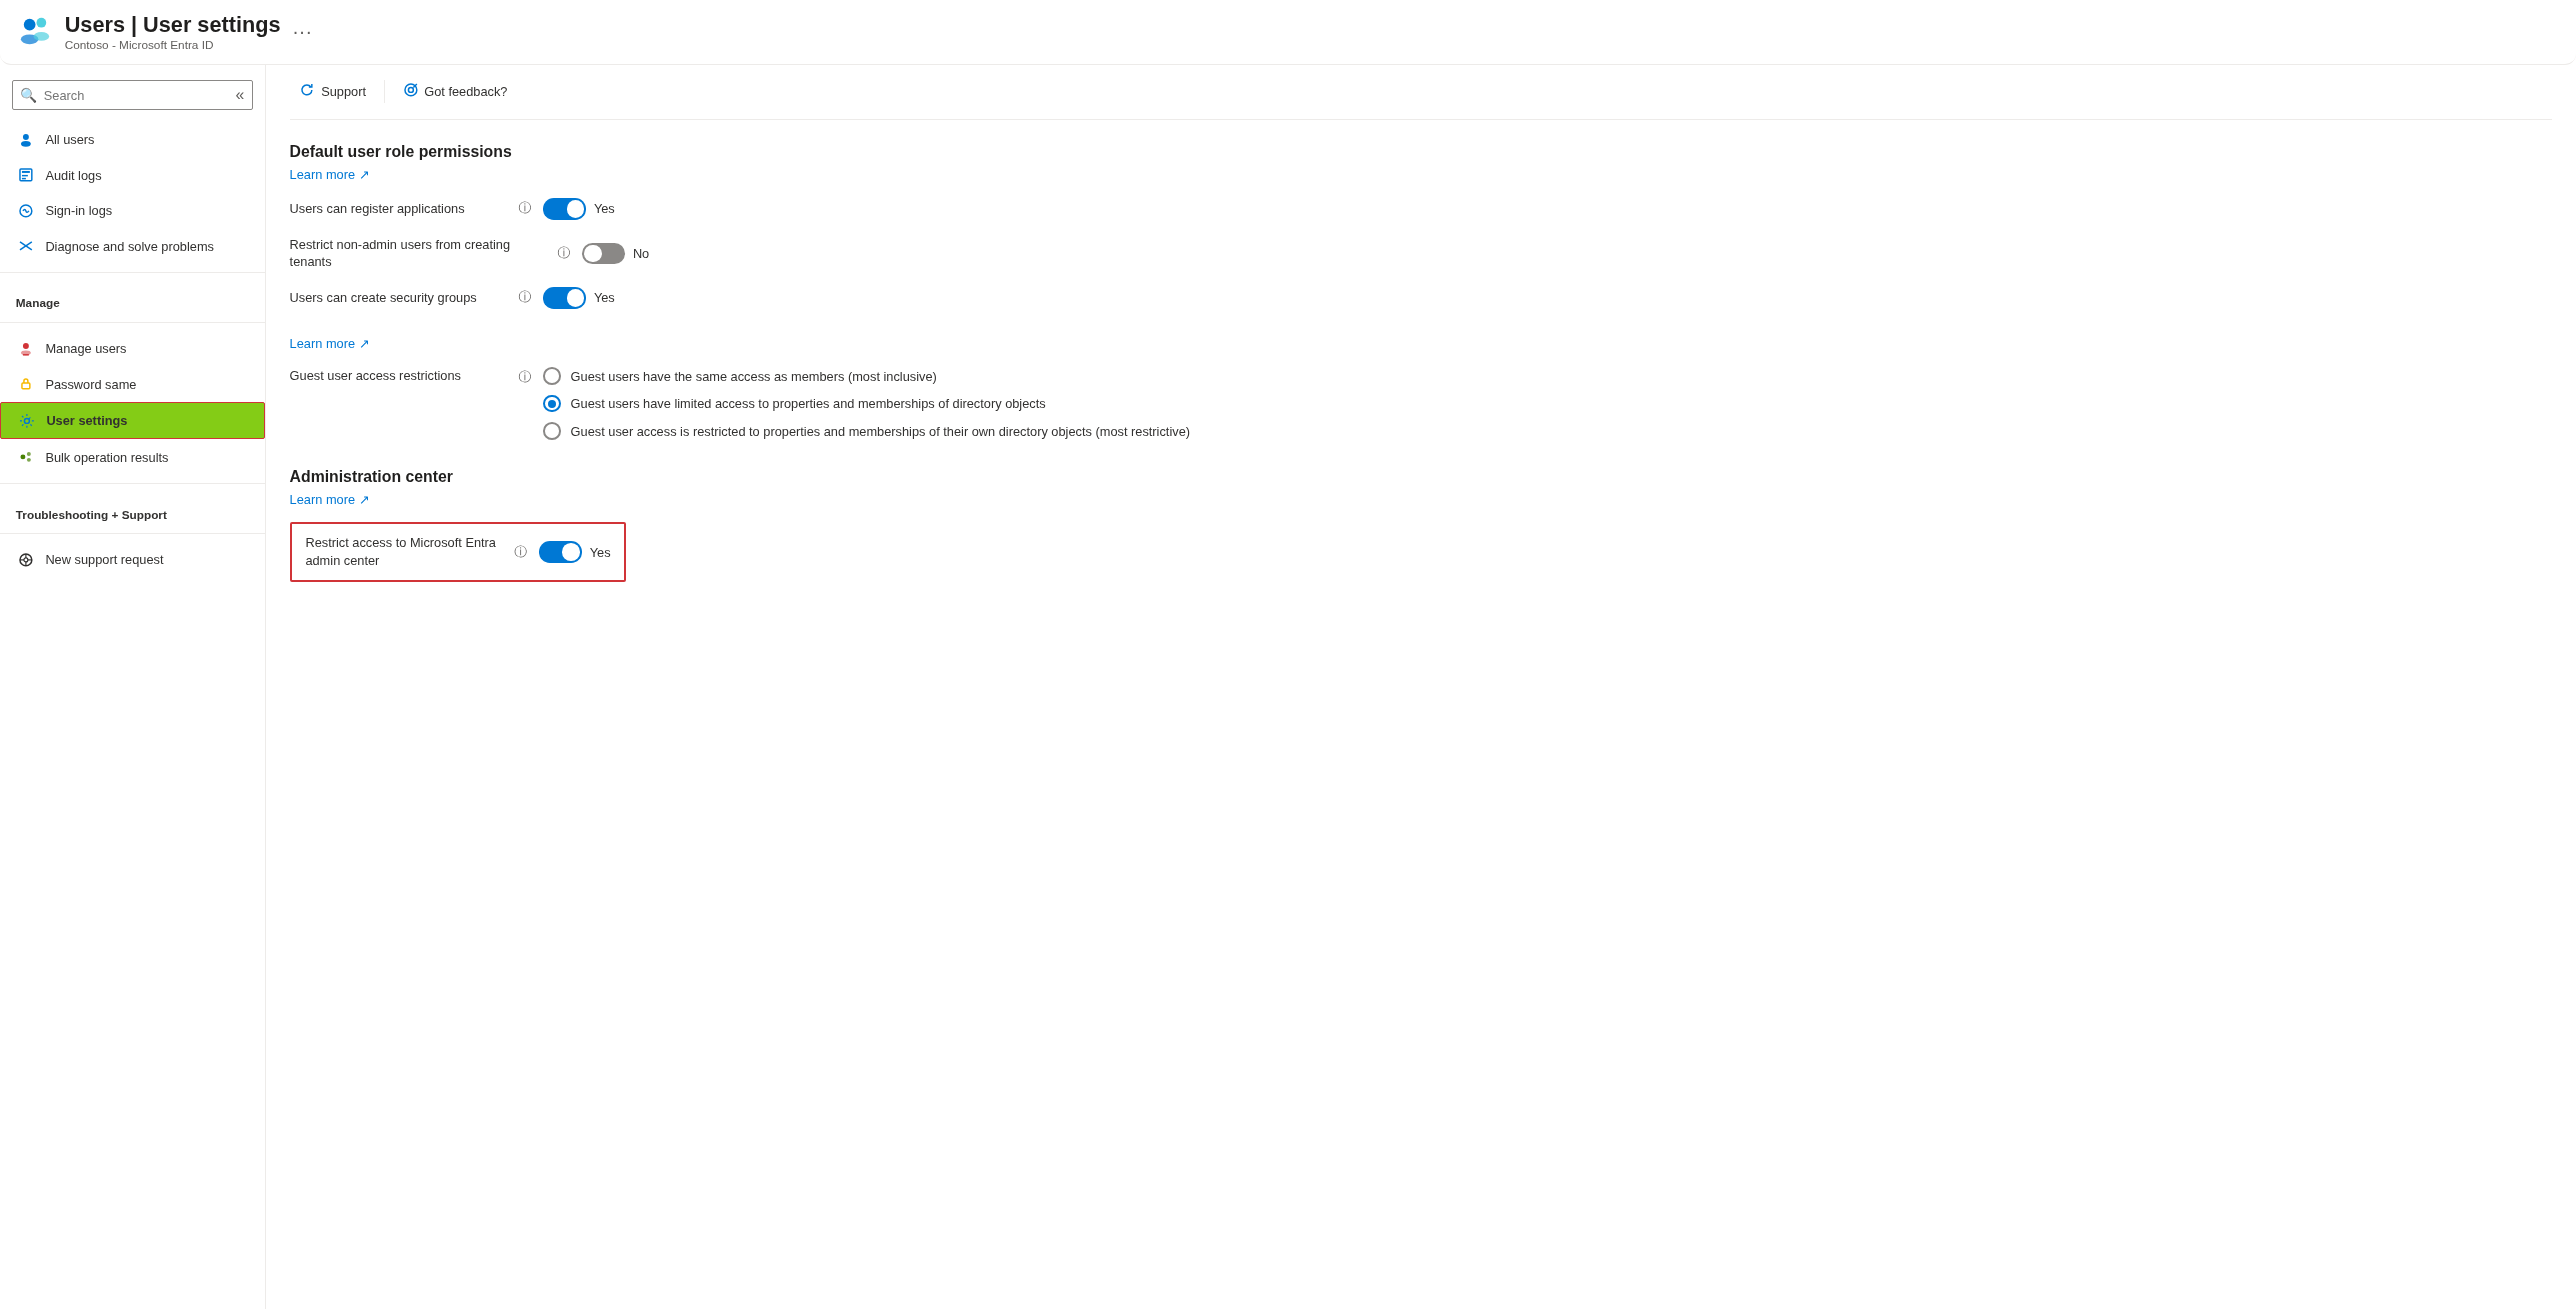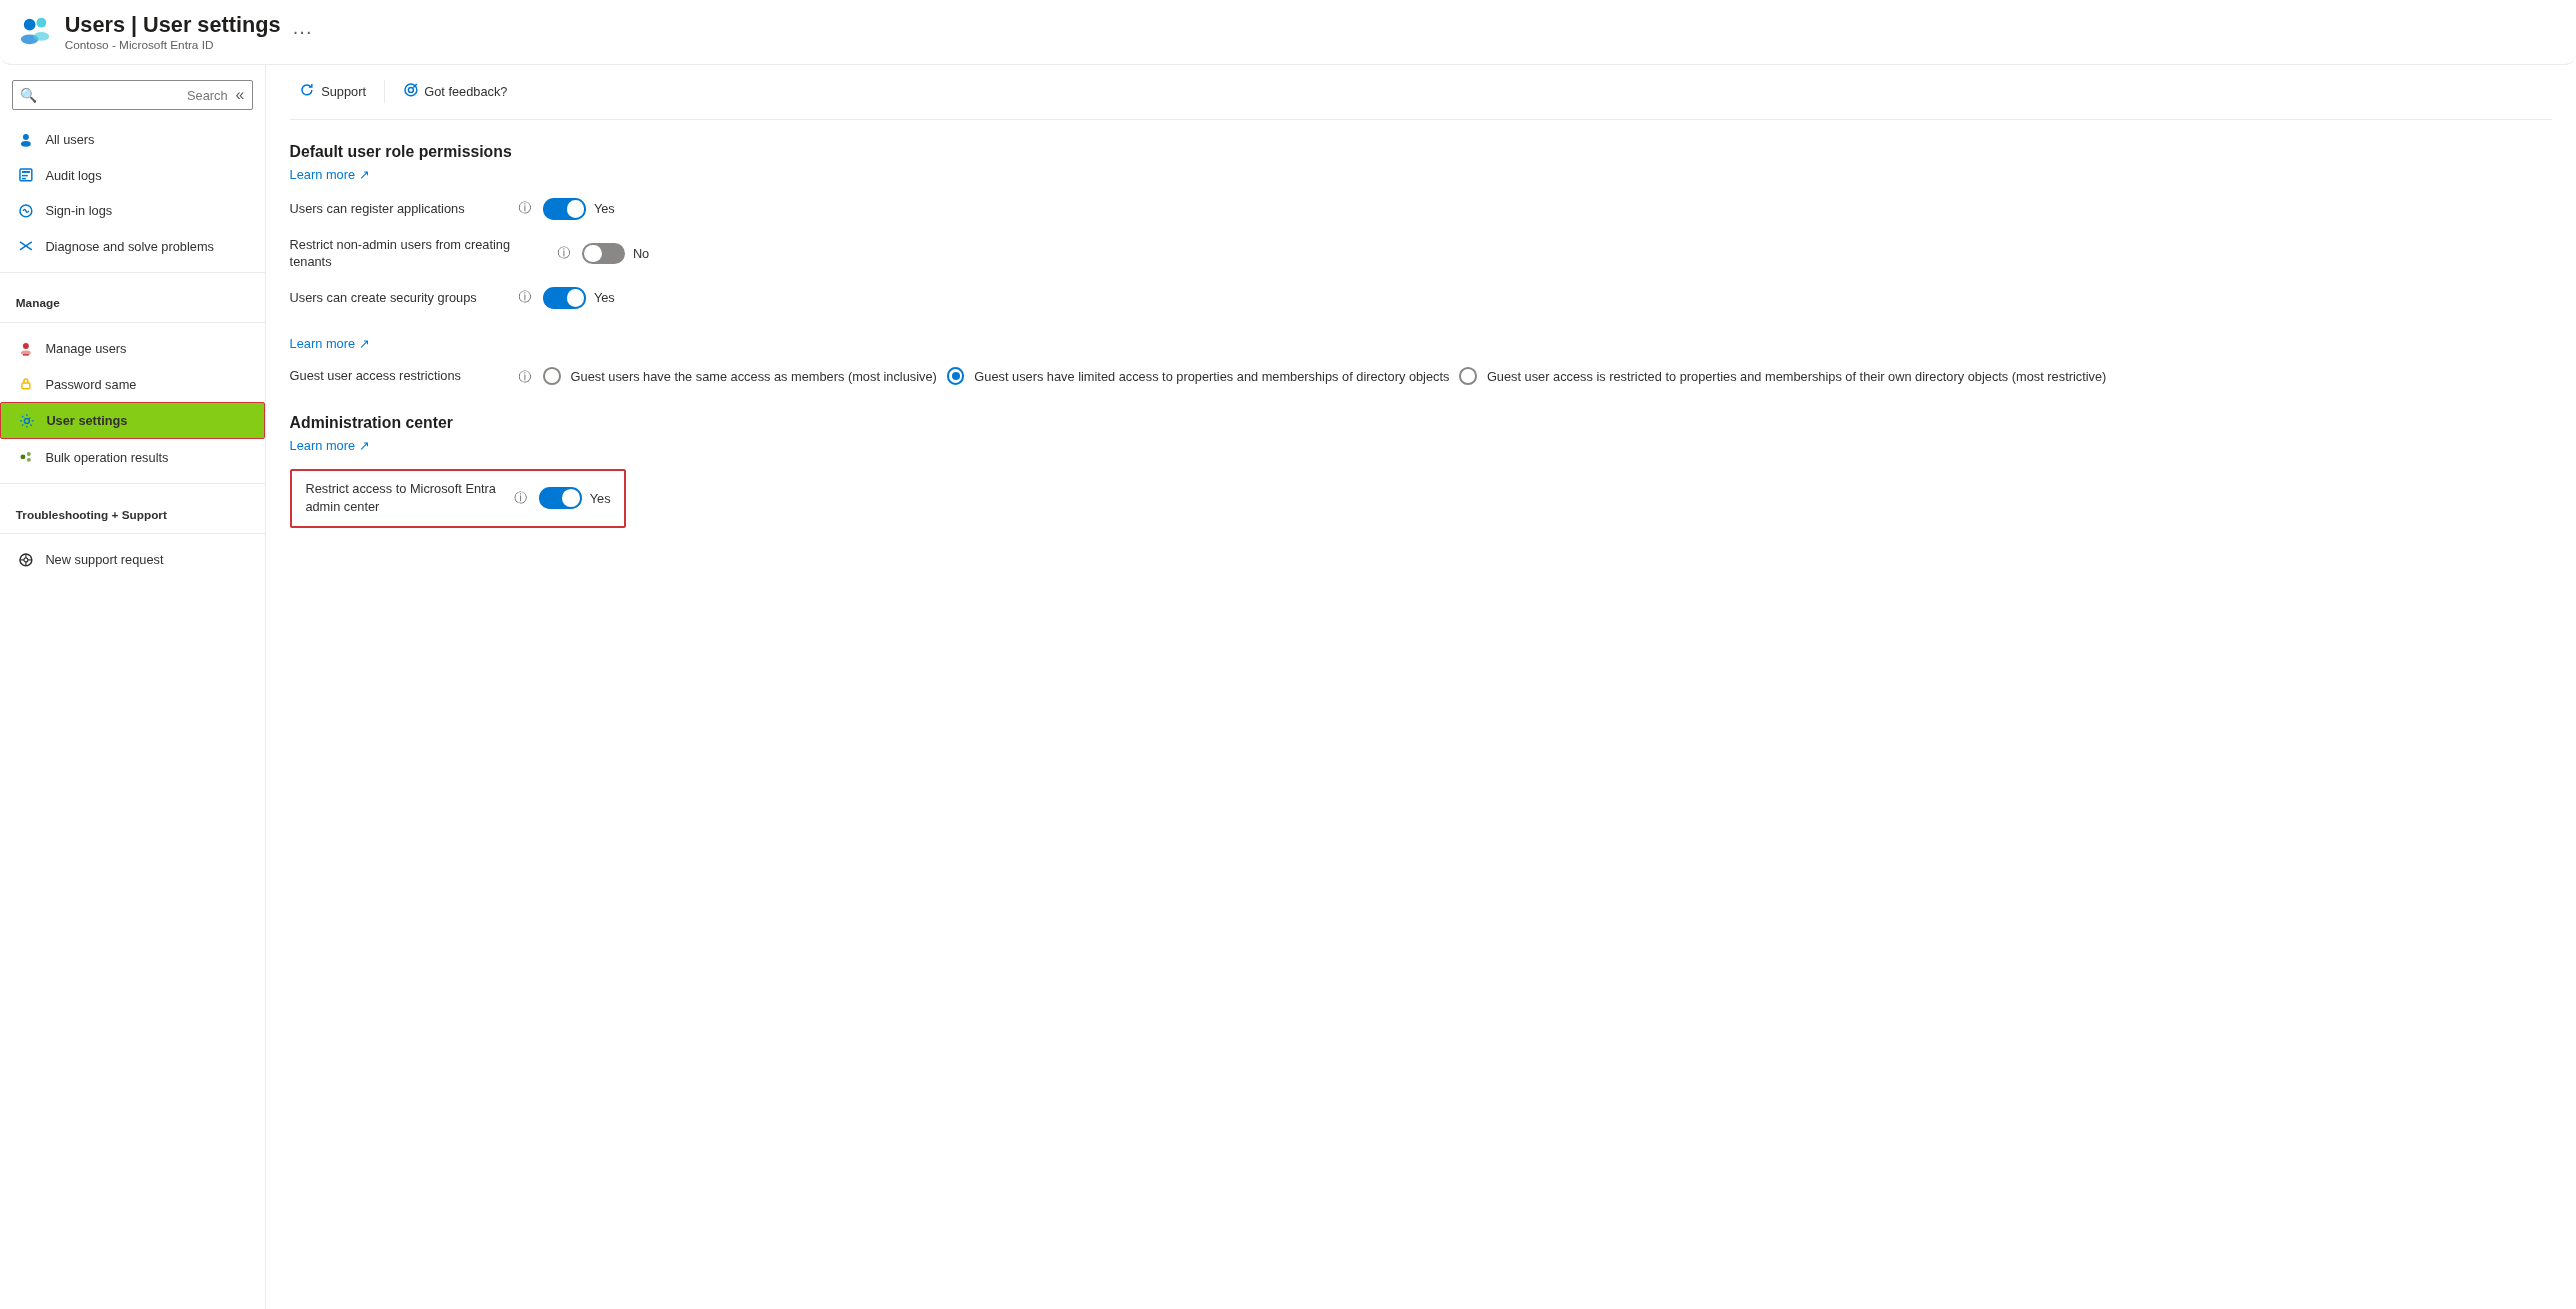--- a/index.html
+++ b/index.html
@@ -12,21 +12,21 @@
     .header-title { font-size: 21.7px; font-weight: 600; color: #201f1e; }
     .header-subtitle { font-size: 11.8px; color: #605e5c; }
     .header-dots { font-size: 19.7px; color: #605e5c; margin-left: 11.8px; cursor: pointer; }
 
     
     .layout { display: flex; flex: 1; overflow: hidden; }
 
     
     .sidebar { width: 266px; border-right: 1px solid #edebe9; overflow-y: auto; padding: 7.9px 0; flex-shrink: 0; }
     .sidebar-search { margin: 7.9px 11.8px 11.8px; display: flex; align-items: center; border: 1px solid #8a8886; border-radius: 2px; padding: 4.9px 7.9px; }
-    .sidebar-search input { border: none; outline: none; font-size: 12.8px; color: #323130; width: 100%; text-align: right; }
+    .sidebar-search input { border: none; outline: none; font-size: 12.8px; color: #323130; width: 100%; }
     .sidebar-search-icon { color: #605e5c; margin-right: 5.9px; font-size: 13.8px; }
     .sidebar-collapse { font-size: 15.8px; color: #605e5c; margin-left: 7.9px; cursor: pointer; }
     .sidebar-item { display: flex; align-items: center; padding: 7.9px 15.8px; cursor: pointer; color: #323130; font-size: 12.8px; }
     .sidebar-item.active { background: #84cc16; font-weight: 600; border: 1.5px solid #d13438; border-radius: 2px; }
     .sidebar-item-icon { width: 19.7px; height: 19.7px; margin-right: 9.9px; flex-shrink: 0; display: flex; align-items: center; justify-content: center; }
     .sidebar-section-label { padding: 15.8px 15.8px 3.9px; font-size: 11.8px; font-weight: 600; color: #323130; }
     .sidebar-divider { border-top: 1px solid #edebe9; margin: 7.9px 0; }
 
     
     .main { flex: 1; overflow-y: auto; padding: 0 23.6px 23.6px; }
@@ -50,21 +50,21 @@
 
     
     .toggle { width: 43px; height: 21.7px; border-radius: 10.8px; position: relative; cursor: pointer; flex-shrink: 0; }
     .toggle.on { background: #0078d4; }
     .toggle.off { background: #8a8886; }
     .toggle-knob { width: 17.7px; height: 17.7px; background: white; border-radius: 50%; position: absolute; top: 2px; transition: left 0.1s; }
     .toggle.on .toggle-knob { left: 23.6px; }
     .toggle.off .toggle-knob { left: 2px; }
 
     
-    .radio-group { display: flex; flex-direction: row; gap: 9.9px; margin-left: 0; }
+    .radio-group { display: flex; flex-direction: column; gap: 9.9px; margin-left: 0; }
     .radio-item { display: flex; align-items: center; gap: 9.9px; font-size: 12.8px; cursor: pointer; }
     .radio-circle { width: 17.7px; height: 17.7px; border-radius: 50%; border: 2px solid #8a8886; flex-shrink: 0; display: flex; align-items: center; justify-content: center; }
     .radio-circle.selected { border-color: #0078d4; }
     .radio-circle.selected::after { content: ''; width: 7.9px; height: 7.9px; border-radius: 50%; background: #0078d4; }
 
     
     .highlighted-box { border: 2px solid #d13438; border-radius: 2px; padding: 9.9px 13.8px; display: inline-flex; align-items: center; gap: 11.8px; }
 
     
     .icon-blue { color: #0078d4; }

